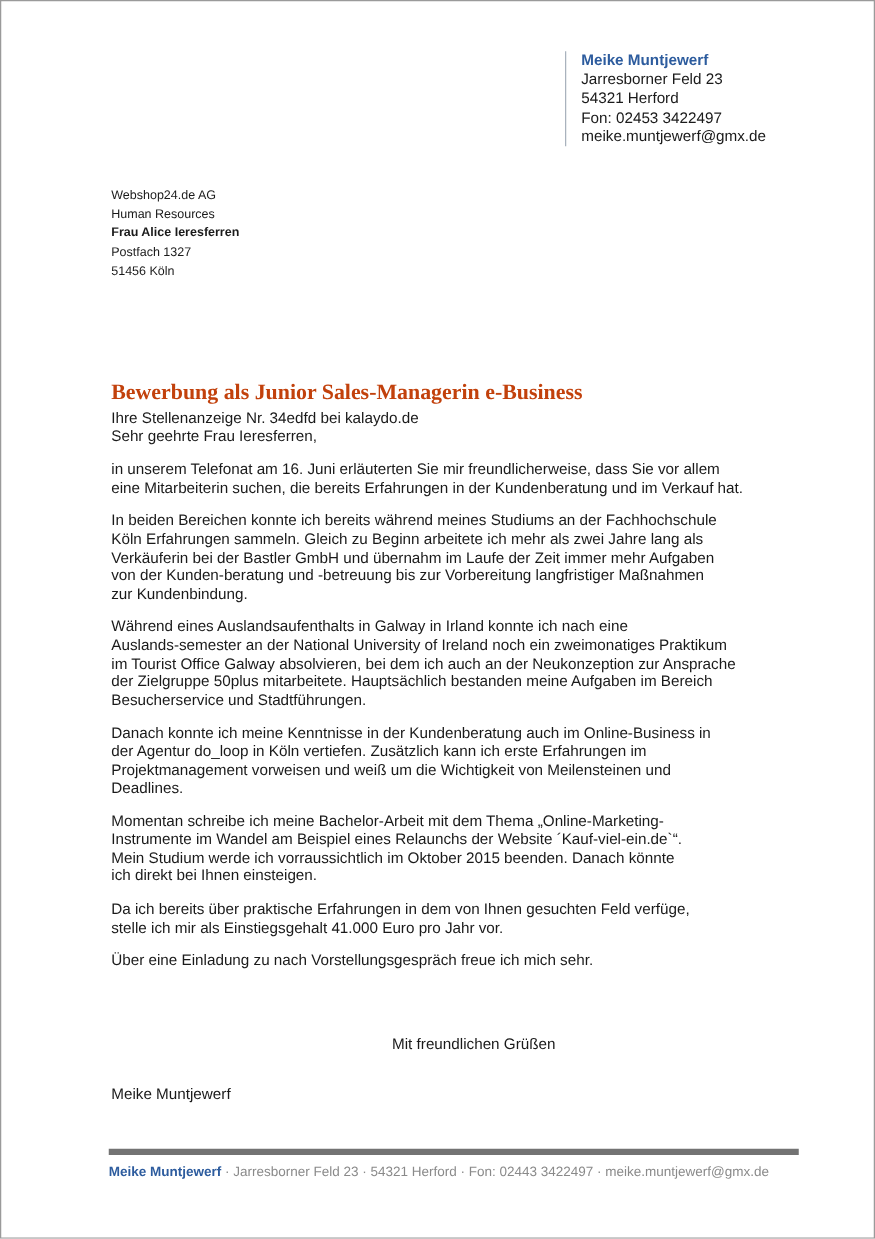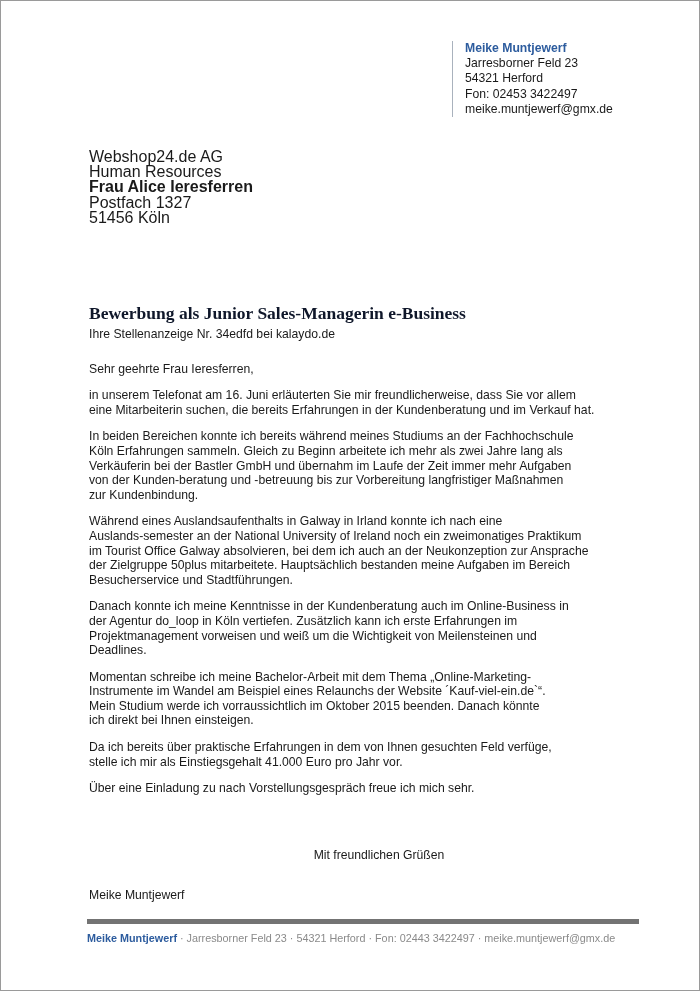--- a/index.html
+++ b/index.html
@@ -28,46 +28,46 @@
   .sender-name {
     font-weight: bold;
     color: #2d5c9e;
   }
 
   
   .recipient {
     position: absolute;
     top: 148px;
     left: 88px;
-    font-size: 16px;
+    font-size: 10px;
     line-height: 15.2px;
   }
   .recipient-contact { font-weight: bold; }
 
   
   .content {
     position: absolute;
     top: 301px;
     left: 88px;
     right: 30px;
     font-size: 12.2px;
     line-height: 14.6px;
   }
   .subject {
     font-family: "Liberation Serif", serif;
     font-weight: bold;
     font-size: 17.5px;
     line-height: 22px;
-    color: #0f172a;
+    color: #c2410c;
   }
   .reference {
     margin-top: 3px;
   }
   .salutation {
-    margin-top: 20px;
+    margin-top: 0;
   }
   .para {
     margin-top: 12px;
     white-space: pre-line;
   }
   .regards {
     margin-top: 52px;
     text-align: center;
   }
   .signature {

